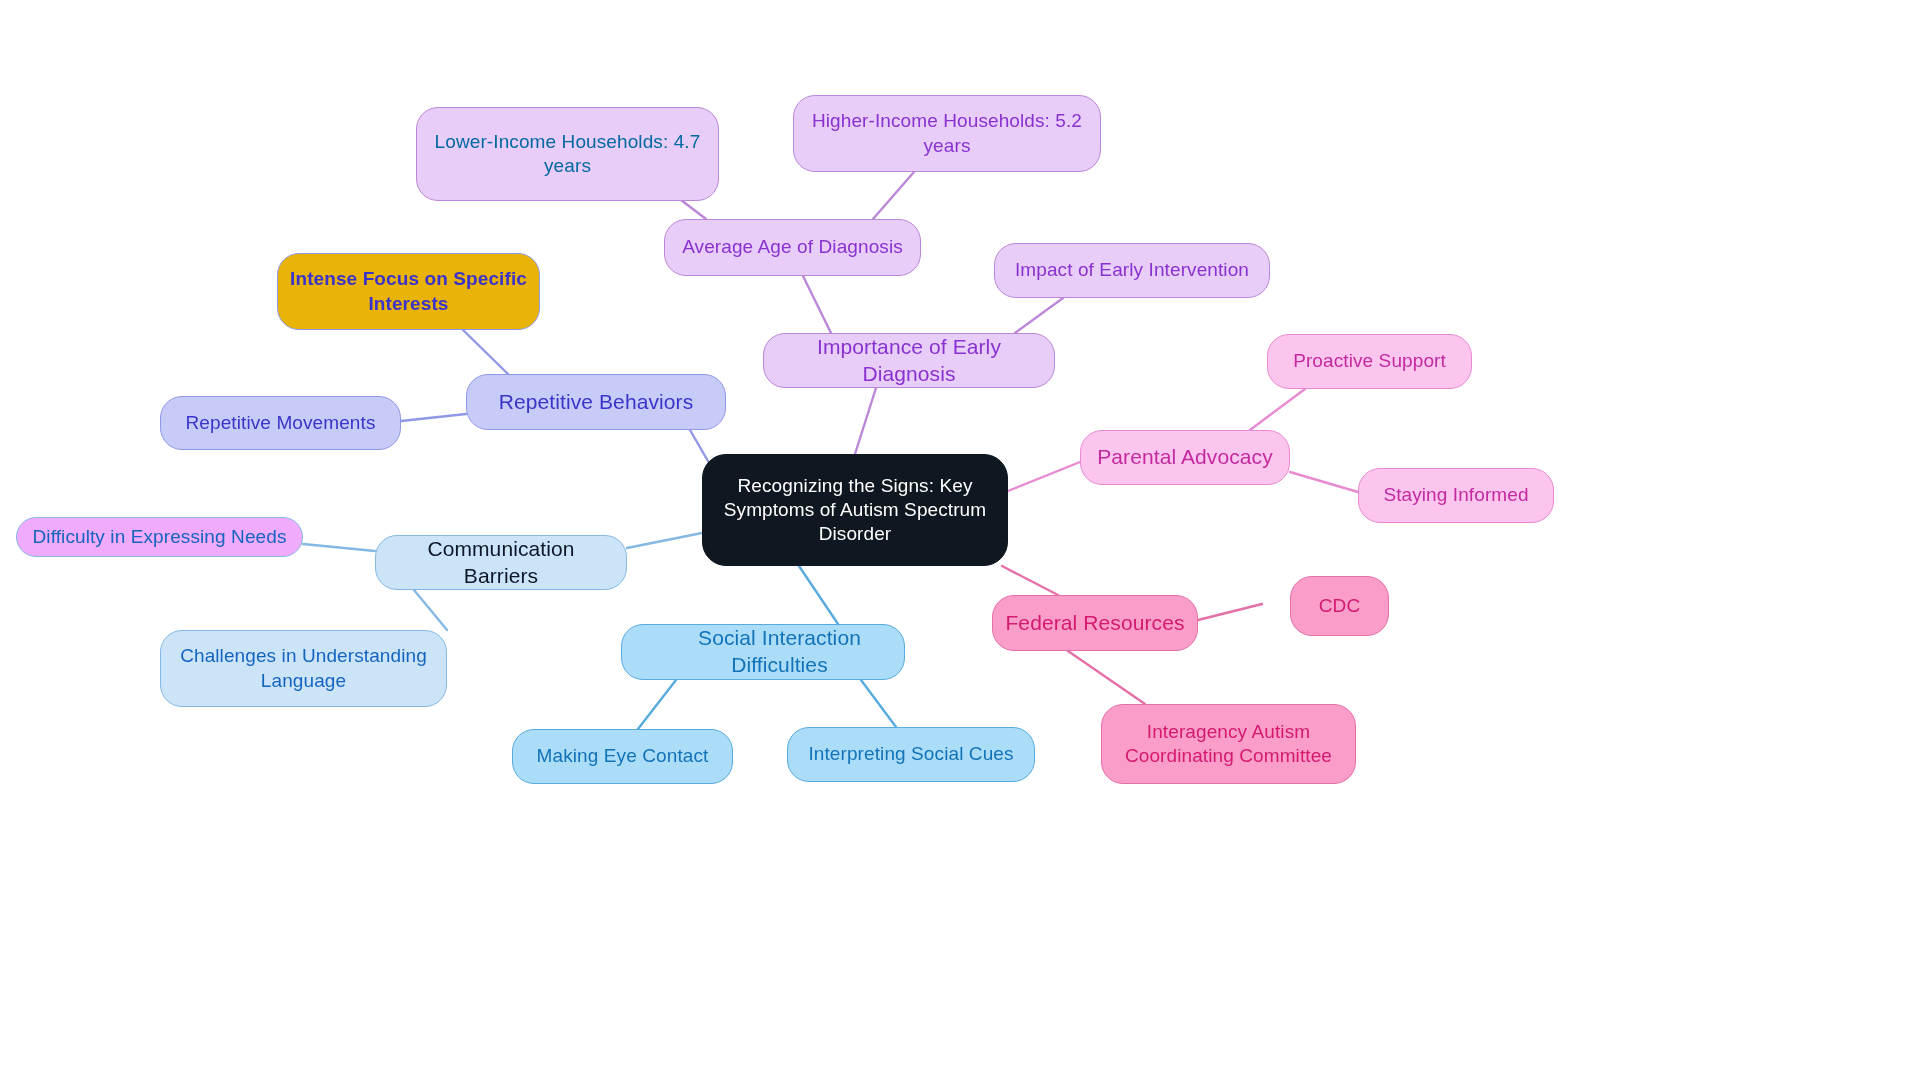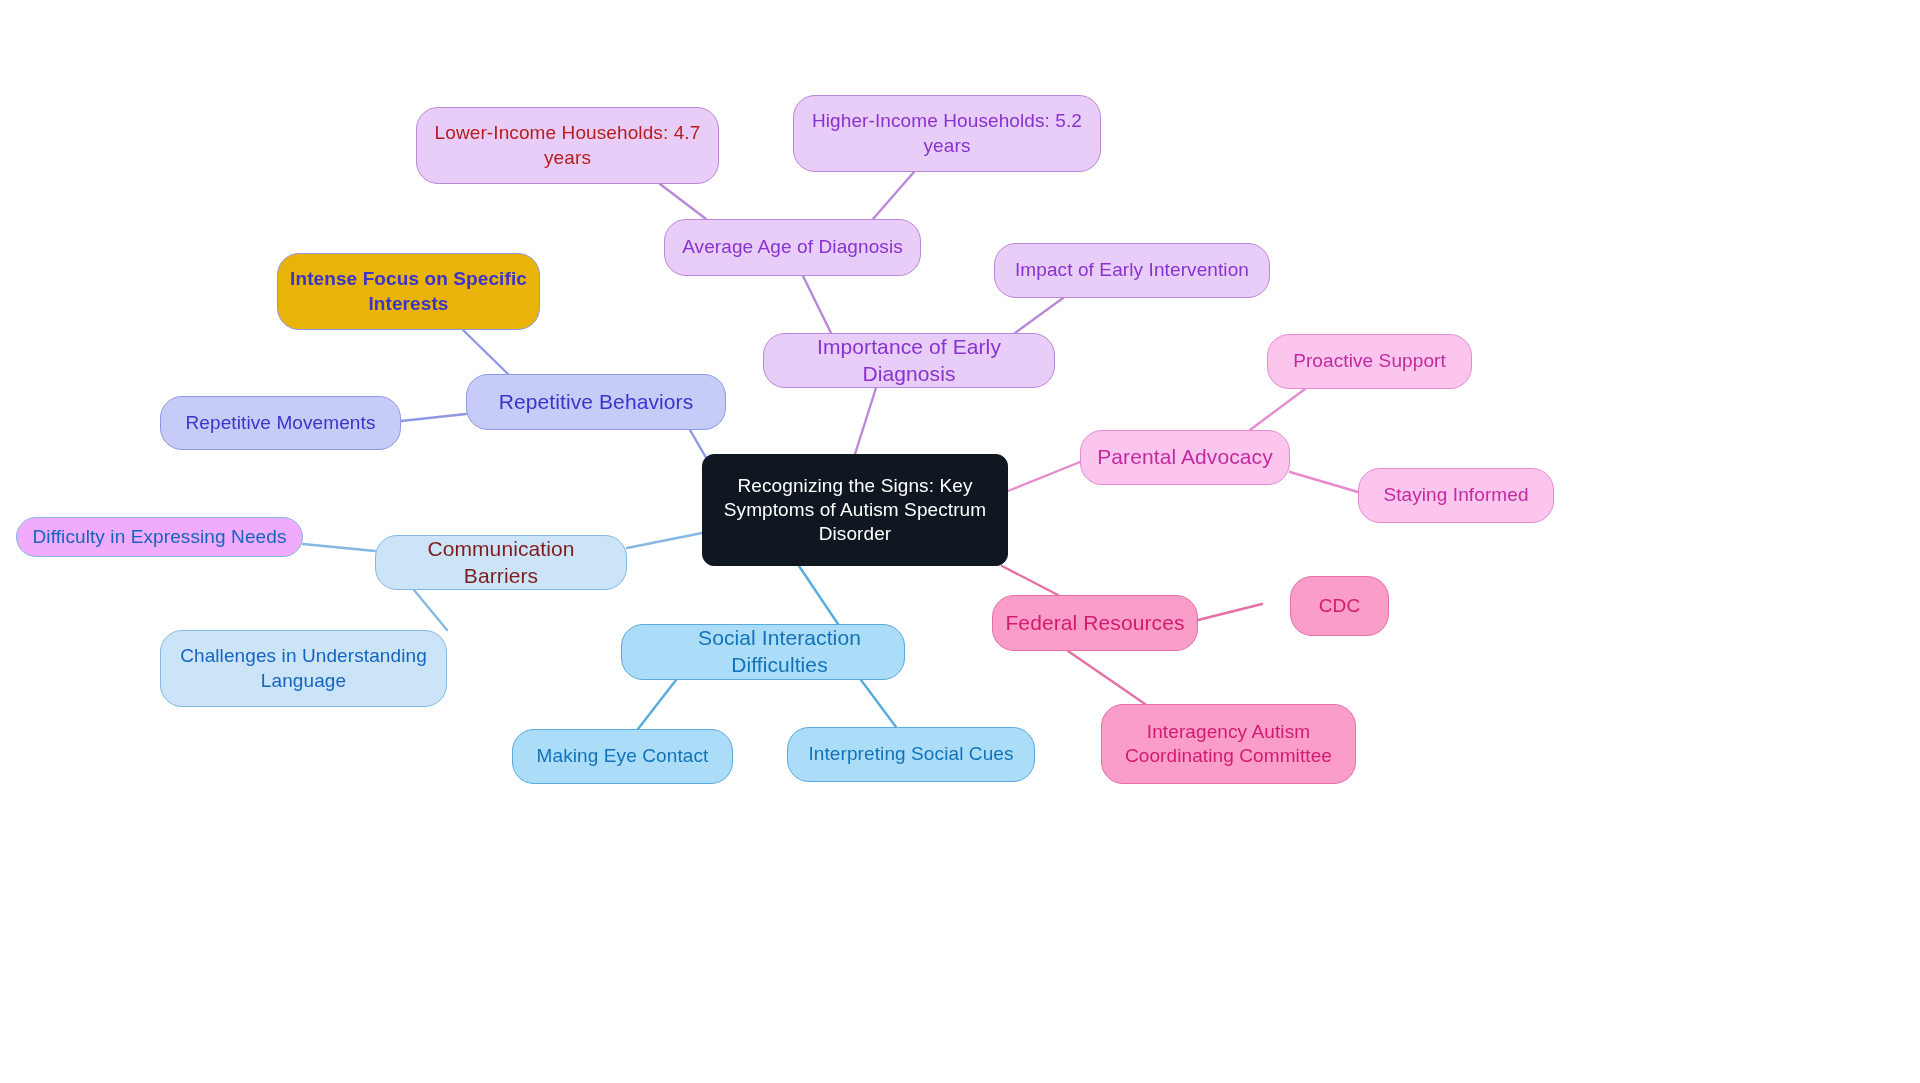--- a/index.html
+++ b/index.html
@@ -48,21 +48,21 @@
   }
   .node-label {
     display: block;
     width: 100%;
     white-space: pre-line;
   }
   .node-central {
     color: #ffffff;
     background: #0f1720;
     border-color: #0f1720;
-    border-radius: 12px;
+    border-radius: 24px;
     font-size: 19px;
     font-weight: 400;
   }
 </style>
 </head>
 <body>
 
 <div id="mindmap-root">
   <svg id="mindmap-svg" viewBox="0 0 1920 1083" preserveAspectRatio="none" aria-hidden="true">
       <polyline class="edge-line" points="712,468 690,430" stroke="#8f98e6"></polyline>
@@ -93,21 +93,21 @@
       <div class="node-box" style="left: 466px; top: 374px; width: 260px; height: 56px; background: rgb(198, 203, 247); border-color: rgb(143, 152, 230); color: rgb(59, 52, 201); font-size: 21px;">
         <span class="node-label">Repetitive Behaviors</span>
       </div>
       <div class="node-box" style="left: 277px; top: 253px; width: 263px; height: 77px; background: #eab308; border-color: rgb(143, 152, 230); color: rgb(59, 52, 201); font-size: 19px; font-weight: bold;">
         <span class="node-label">Intense Focus on Specific
 Interests</span>
       </div>
       <div class="node-box" style="left: 160px; top: 396px; width: 241px; height: 54px; background: rgb(198, 203, 247); border-color: rgb(143, 152, 230); color: rgb(59, 52, 201); font-size: 19px;">
         <span class="node-label">Repetitive Movements</span>
       </div>
-      <div class="node-box" style="left: 375px; top: 535px; width: 252px; height: 55px; background: rgb(204, 228, 248); border-color: rgb(133, 184, 226); color: #7f1d1d; font-size: 21px;">
+      <div class="node-box" style="left: 375px; top: 535px; width: 252px; height: 55px; background: rgb(204, 228, 248); border-color: rgb(133, 184, 226); color: #0f172a; font-size: 21px;">
         <span class="node-label">Communication Barriers</span>
       </div>
       <div class="node-box" style="left: 16px; top: 517px; width: 287px; height: 40px; background: #f0abfc; border-color: rgb(133, 184, 226); color: rgb(21, 101, 192); font-size: 19px;">
         <span class="node-label">Difficulty in Expressing Needs</span>
       </div>
       <div class="node-box" style="left: 160px; top: 630px; width: 287px; height: 77px; background: rgb(204, 228, 248); border-color: rgb(133, 184, 226); color: rgb(21, 101, 192); font-size: 19px;">
         <span class="node-label">Challenges in Understanding
 Language</span>
       </div>
       <div class="node-box" style="left: 621px; top: 624px; width: 284px; height: 56px; background: rgb(171, 220, 248); border-color: rgb(88, 171, 223); color: rgb(18, 115, 184); font-size: 21px; padding-left: 45px;">
@@ -118,21 +118,21 @@
       </div>
       <div class="node-box" style="left: 787px; top: 727px; width: 248px; height: 55px; background: rgb(171, 220, 248); border-color: rgb(88, 171, 223); color: rgb(18, 115, 184); font-size: 19px;">
         <span class="node-label">Interpreting Social Cues</span>
       </div>
       <div class="node-box" style="left: 763px; top: 333px; width: 292px; height: 55px; background: rgb(231, 205, 248); border-color: rgb(187, 135, 216); color: rgb(138, 50, 207); font-size: 21px;">
         <span class="node-label">Importance of Early Diagnosis</span>
       </div>
       <div class="node-box" style="left: 664px; top: 219px; width: 257px; height: 57px; background: rgb(231, 205, 248); border-color: rgb(187, 135, 216); color: rgb(138, 50, 207); font-size: 19px;">
         <span class="node-label">Average Age of Diagnosis</span>
       </div>
-      <div class="node-box" style="left: 416px; top: 107px; width: 303px; height: 77px; background: rgb(231, 205, 248); border-color: rgb(187, 135, 216); color: #b91c1c; font-size: 19px;">
+      <div class="node-box" style="left: 416px; top: 107px; width: 303px; height: 94px; background: rgb(231, 205, 248); border-color: rgb(187, 135, 216); color: #0369a1; font-size: 19px;">
         <span class="node-label">Lower-Income Households: 4.7
 years</span>
       </div>
       <div class="node-box" style="left: 793px; top: 95px; width: 308px; height: 77px; background: rgb(231, 205, 248); border-color: rgb(187, 135, 216); color: rgb(138, 50, 207); font-size: 19px; align-items: center;">
         <span class="node-label">Higher-Income Households: 5.2
 years</span>
       </div>
       <div class="node-box" style="left: 994px; top: 243px; width: 276px; height: 55px; background: rgb(231, 205, 248); border-color: rgb(187, 135, 216); color: rgb(138, 50, 207); font-size: 19px;">
         <span class="node-label">Impact of Early Intervention</span>
       </div>

